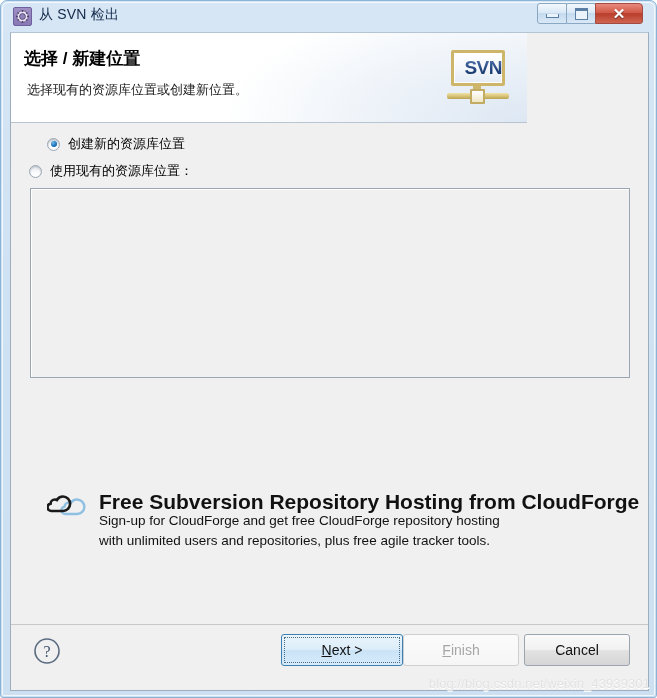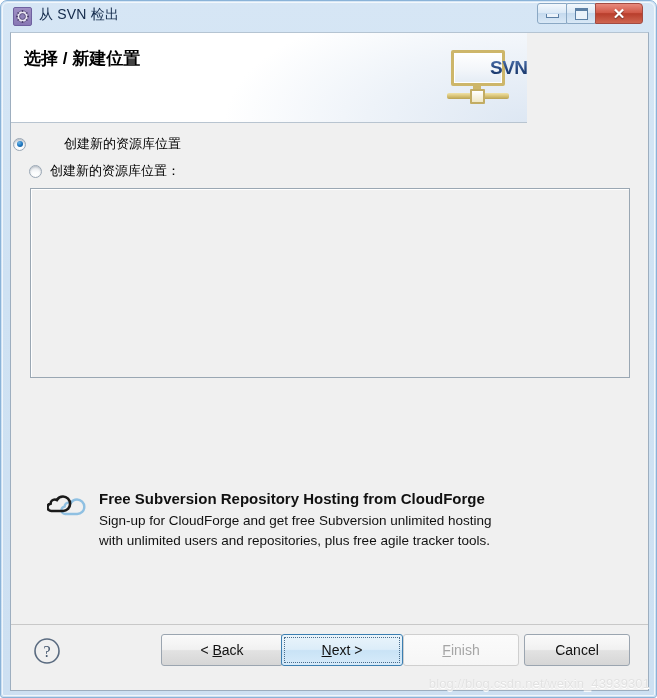--- a/index.html
+++ b/index.html
@@ -173,21 +173,21 @@
     position: absolute;
     left: 4px; top: 0;
     width: 54px; height: 36px;
     box-sizing: border-box;
     border: 3px solid #cdb66a;
     border-radius: 2px;
     background: linear-gradient(to bottom, #ffffff 0%, #f3f6fa 55%, #e4ecf5 100%);
     box-shadow: inset 0 0 0 1px #ffffff;
     display: flex;
     align-items: center;
-    justify-content: flex-start;
+    justify-content: flex-end;
     padding-left: 36px;
   }
   .svn-screen span {
     font-family: "Liberation Sans", sans-serif;
     font-weight: bold;
     font-size: 19px;
     letter-spacing: -0.5px;
     background: linear-gradient(to bottom, #5b7fb8 0%, #24457e 55%, #16325f 100%);
     -webkit-background-clip: text;
     background-clip: text;
@@ -224,21 +224,21 @@
     bottom: 0;
     background: #f0f0f0;
   }
 
   .radio-row {
     position: absolute;
     display: flex;
     align-items: center;
     cursor: default;
   }
-  .radio-row.r1 { left: 2px; top: 11px; gap: 30px; }
+  .radio-row.r1 { left: 36px; top: 11px; }
   .radio-row.r2 { left: 18px; top: 38px; }
   .radio {
     width: 13px; height: 13px;
     border-radius: 50%;
     box-sizing: border-box;
     border: 1px solid #9aa7b5;
     background: linear-gradient(to bottom, #e3e6ea 0%, #fbfcfd 60%, #ffffff 100%);
     box-shadow: inset 0 1px 2px rgba(120,130,145,.45);
     position: relative;
     flex: 0 0 auto;
@@ -276,21 +276,21 @@
     width: 580px;
   }
   .promo-icon {
     position: absolute;
     left: 0; top: 3px;
     width: 44px; height: 26px;
   }
   .promo-title {
     position: absolute;
     left: 52px; top: 0;
-    font-size: 15px;
+    font-size: 21px;
     font-weight: bold;
     color: #111111;
     white-space: nowrap;
   }
   .promo-line1 {
     position: absolute;
     left: 52px; top: 23px;
     font-size: 13.5px;
     color: #111111;
     white-space: nowrap;
@@ -407,66 +407,64 @@
       <div class="winbtn close">
         <div class="glyph-close">✕</div>
       </div>
     </div>
   </div>
 
   <div class="client">
 
     <div class="header">
       <div class="header-title">选择 / 新建位置</div>
+      <div class="header-sub">选择现有的资源库位置或创建新位置。</div>
 
       <div class="svn-logo">
         <div class="svn-bar"></div>
         <div class="svn-neck"></div>
         <div class="svn-screen">
           <span>SVN</span>
         </div>
         <div class="svn-knob"></div>
       </div>
     </div>
 
     <div class="body-area">
 
       <div class="radio-row r1">
         <div class="radio checked"></div>
         <div class="radio-label">创建新的资源库位置</div>
       </div>
 
       <div class="radio-row r2">
         <div class="radio"></div>
-        <div class="radio-label">创建新的资源库位置：</div>
+        <div class="radio-label">使用现有的资源库位置：</div>
       </div>
 
       <div class="listbox"></div>
 
       <div class="promo">
         <svg class="promo-icon" viewBox="0 0 44 26">
           <path d="M30 6.5c-2.6 0-4.9 1.4-6.1 3.5-.6-.3-1.3-.5-2-.5-2.3 0-4.2 1.8-4.3 4.1-1.8.3-3.1 1.8-3.1 3.7 0 2.1 1.7 3.7 3.8 3.7h11.9c3.9 0 7.1-3.2 7.1-7.2S33.9 6.5 30 6.5z" fill="none" stroke="#8fc0e2" stroke-width="2.4"></path>
           <path d="M16 3.5c-2.6 0-4.9 1.4-6.1 3.5-.6-.3-1.3-.5-2-.5C5.6 6.5 3.7 8.3 3.6 10.6 1.8 10.9.5 12.4.5 14.3c0 2.1 1.7 3.7 3.8 3.7H16c3.9 0 7.1-3.2 7.1-7.2S19.9 3.5 16 3.5z" fill="none" stroke="#1a1a1a" stroke-width="2.6"></path>
         </svg>
         <div class="promo-title">Free Subversion Repository Hosting from CloudForge</div>
-        <div class="promo-line1">Sign-up for CloudForge and get free Subversion unlimited hosting</div>
+        <div class="promo-line1">Sign-up for CloudForge and get free CloudForge repository hosting</div>
         <div class="promo-line2">with unlimited users and repositories, plus free agile tracker tools.</div>
       </div>
 
       <div class="btnbar-sep"></div>
       <div class="btnbar">
 
         <svg class="help-icon" viewBox="0 0 28 28">
           <circle cx="14" cy="14" r="12" fill="none" stroke="#5a6b80" stroke-width="1.6"></circle>
           <text x="14" y="20" text-anchor="middle" font-size="16" font-family="Liberation Serif, serif" fill="#41536b">?</text>
         </svg>
 
-        <div class="btn btn-back">
-          <span>&lt; <span class="u">B</span>ack</span>
-        </div>
 
         <div class="btn btn-next">
           <span><span class="u">N</span>ext &gt;</span>
           <span class="focus-ring"></span>
         </div>
 
         <div class="btn btn-finish">
           <span><span class="u">F</span>inish</span>
         </div>
 

